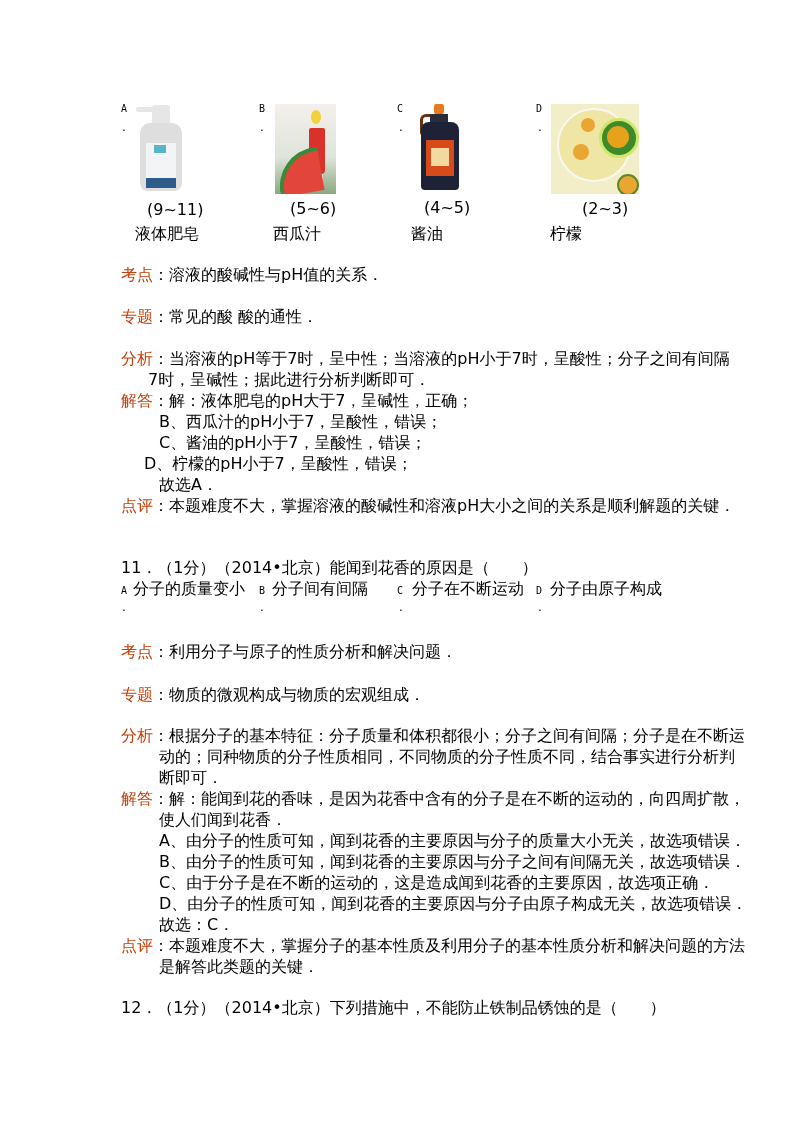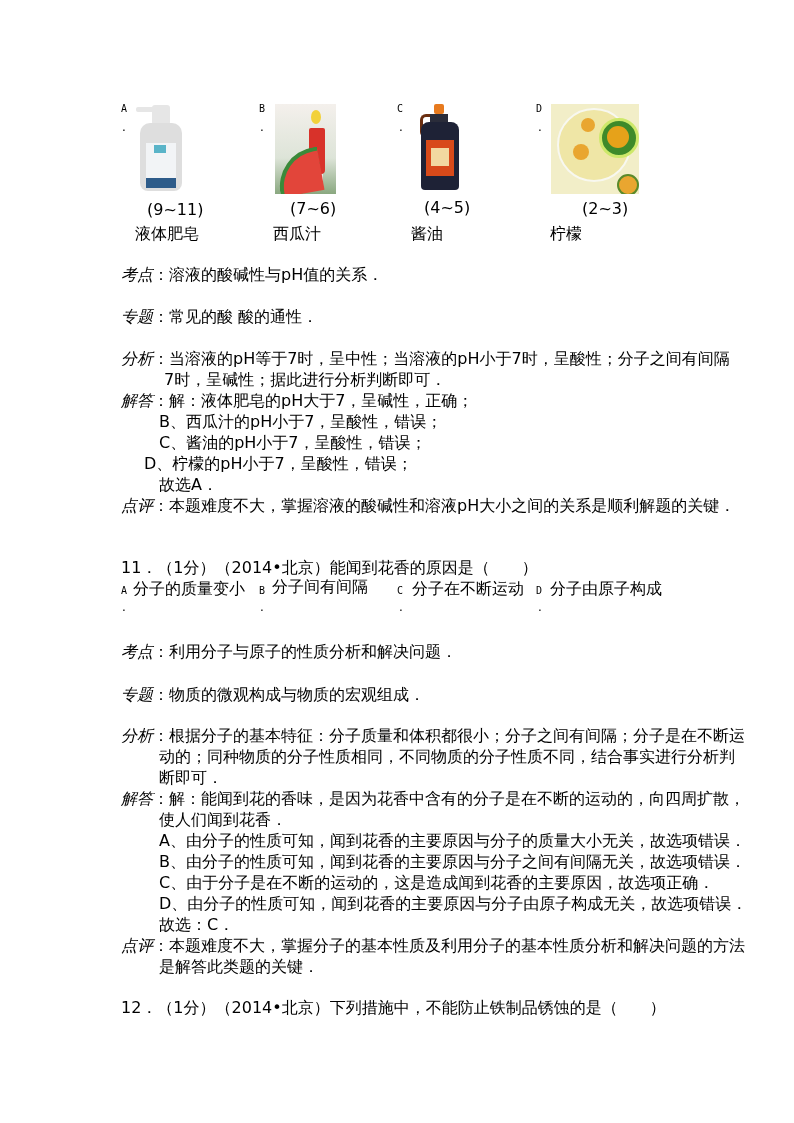--- a/index.html
+++ b/index.html
@@ -1,21 +1,21 @@
 <!DOCTYPE html>
 <html><head>
 <meta charset="utf-8">
 <style>
   html, body { margin: 0; padding: 0; background: #ffffff; }
   body { width: 794px; height: 1123px; position: relative; overflow: hidden;
          font-family: "DejaVu Sans", sans-serif; color: #000; }
   .abs { position: absolute; }
   .t { font-size: 16px; line-height: 21px; white-space: nowrap; }
   .sm { font-family: "DejaVu Sans Mono", monospace; font-size: 10px; }
-  .lbl { color: #000000; font-style: italic; }
+  .lbl { color: #c2410c; }
   .dot { font-size: 12px; line-height: 12px; }
 
   
   .img { position: absolute; overflow: hidden; }
   .soap { left: 130px; top: 103px; width: 60px; height: 90px; background: #fff; }
   .soap .pump { position: absolute; left: 22px; top: 2px; width: 18px; height: 20px; background: #e6e6e6; border-radius: 3px; }
   .soap .nozzle { position: absolute; left: 6px; top: 4px; width: 20px; height: 5px; background: #e6e6e6; border-radius: 2px; }
   .soap .body { position: absolute; left: 10px; top: 20px; width: 42px; height: 68px; background: #dedede; border-radius: 10px 10px 8px 8px; }
   .soap .label { position: absolute; left: 16px; top: 40px; width: 30px; height: 42px; background: #f2f4f6; }
   .soap .band { position: absolute; left: 16px; top: 75px; width: 30px; height: 10px; background: #2e5c8a; }
@@ -63,21 +63,21 @@
 
 <div>
   <span class="abs sm" style="left:259px;top:103px;">B</span>
   <span class="abs dot" style="left:260px;top:121px;">.</span>
   <div class="img melon">
     <div class="flower"></div>
       <div class="glass"></div>
       <div class="foot"></div>
       <div class="slice"></div>
   </div>
-  <span class="abs t" style="left:290px;top:198px;">(7~6)</span>
+  <span class="abs t" style="left:290px;top:198px;">(5~6)</span>
   <span class="abs t" style="left:273px;top:223px;">西瓜汁</span>
 </div>
 
 <div>
   <span class="abs sm" style="left:397px;top:103px;">C</span>
   <span class="abs dot" style="left:399px;top:121px;">.</span>
   <div class="img soy">
     <div class="handle"></div>
       <div class="cap"></div>
       <div class="neck"></div>
@@ -107,42 +107,42 @@
 <div>
   <div class="abs t" style="left:121px;top:264px;">
     <span class="lbl">考点</span><span>：</span><span>溶液的酸碱性与pH值的关系．</span>
   </div>
   <div class="abs t" style="left:121px;top:306px;">
     <span class="lbl">专题</span><span>：</span><span>常见的酸 酸的通性．</span>
   </div>
   <div class="abs t" style="left:121px;top:348px;">
     <span class="lbl">分析</span><span>：</span><span>当溶液的pH等于7时，呈中性；当溶液的pH小于7时，呈酸性；分子之间有间隔</span>
   </div>
-  <div class="abs t" style="left:164px;top:369px;">7时，呈碱性；据此进行分析判断即可．</div>
+  <div class="abs t" style="left:148px;top:369px;">7时，呈碱性；据此进行分析判断即可．</div>
   <div class="abs t" style="left:121px;top:390px;">
     <span class="lbl">解答</span><span>：</span><span>解：液体肥皂的pH大于7，呈碱性，正确；</span>
   </div>
   <div class="abs t" style="left:159px;top:411px;">B、西瓜汁的pH小于7，呈酸性，错误；</div>
   <div class="abs t" style="left:159px;top:432px;">C、酱油的pH小于7，呈酸性，错误；</div>
   <div class="abs t" style="left:144px;top:453px;">D、柠檬的pH小于7，呈酸性，错误；</div>
   <div class="abs t" style="left:159px;top:474px;">故选A．</div>
   <div class="abs t" style="left:121px;top:495px;">
     <span class="lbl">点评</span><span>：</span><span>本题难度不大，掌握溶液的酸碱性和溶液pH大小之间的关系是顺利解题的关键．</span>
   </div>
 </div>
 
 <div>
   <div class="abs t" style="left:121px;top:557px;">11．（1分）（2014•北京）能闻到花香的原因是（　　）</div>
 
   <span class="abs sm" style="left:121px;top:585px;">A</span>
   <span class="abs t" style="left:133px;top:578px;">分子的质量变小</span>
   <span class="abs dot" style="left:122px;top:601px;">.</span>
 
   <span class="abs sm" style="left:259px;top:585px;">B</span>
-  <span class="abs t" style="left:272px;top:578px;font-family:Liberation Mono, monospace;">分子间有间隔</span>
+  <span class="abs t" style="left:272px;top:578px;">分子间有间隔</span>
   <span class="abs dot" style="left:260px;top:601px;">.</span>
 
   <span class="abs sm" style="left:397px;top:585px;">C</span>
   <span class="abs t" style="left:412px;top:578px;text-align:right;">分子在不断运动</span>
   <span class="abs dot" style="left:399px;top:601px;">.</span>
 
   <span class="abs sm" style="left:536px;top:585px;">D</span>
   <span class="abs t" style="left:550px;top:578px;">分子由原子构成</span>
   <span class="abs dot" style="left:538px;top:601px;">.</span>
 

